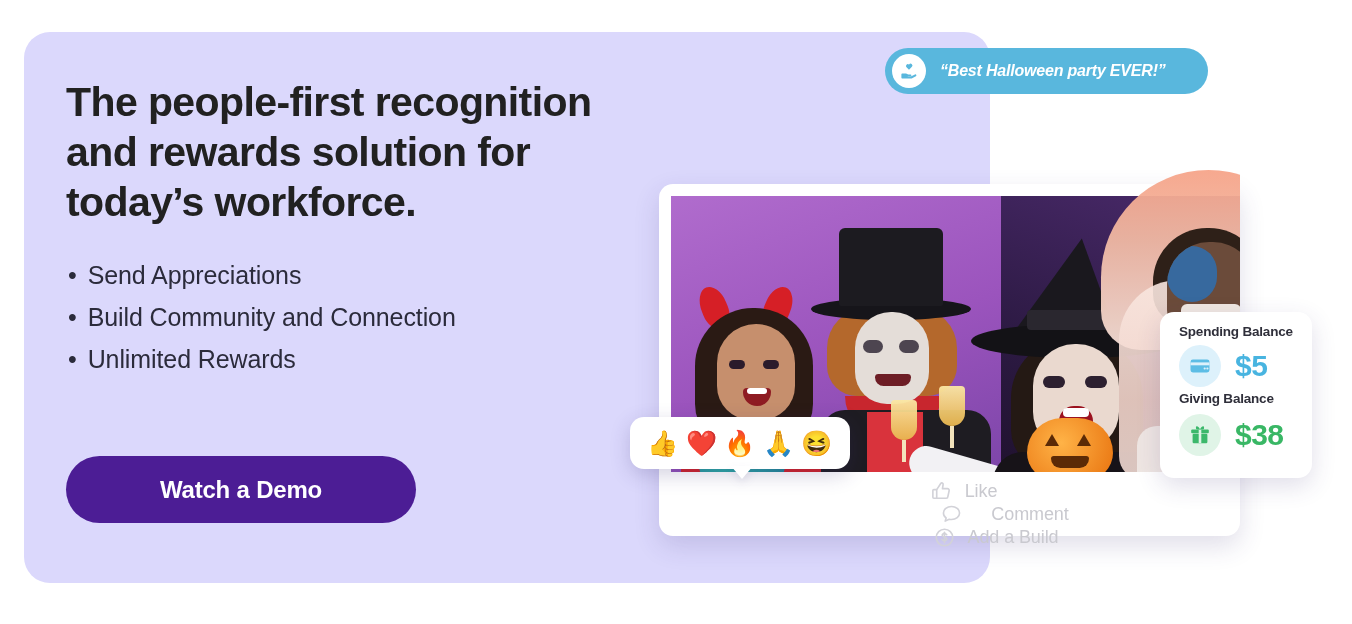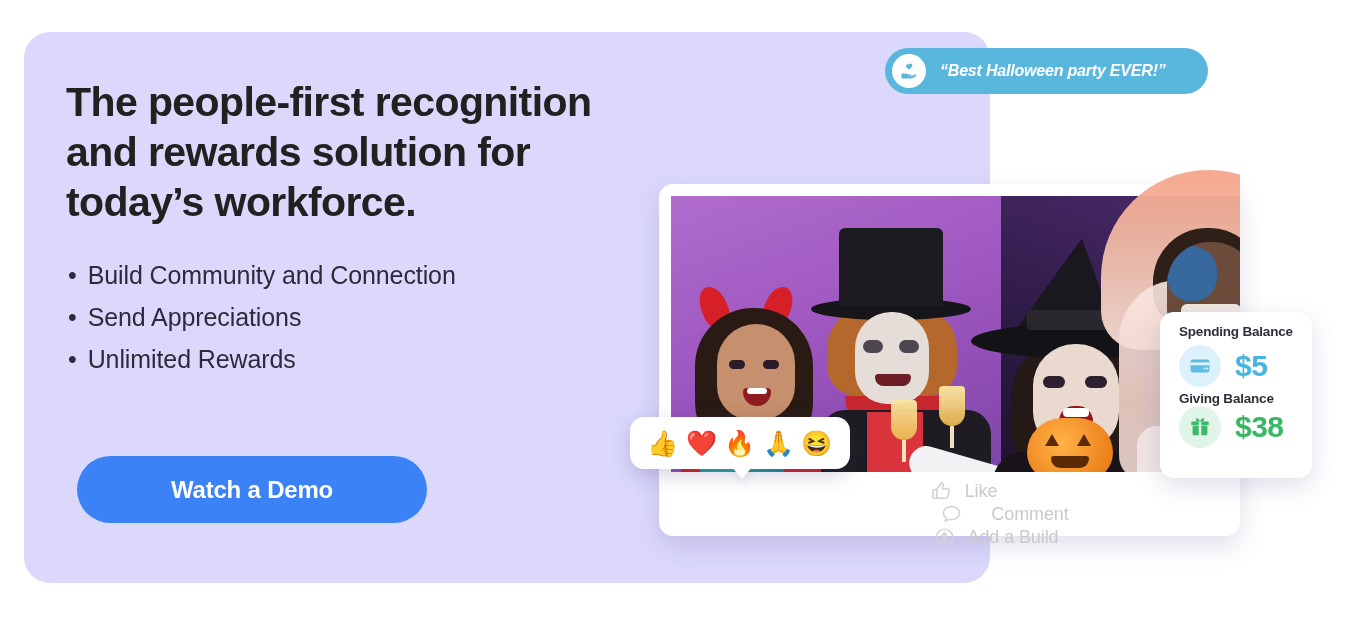--- a/index.html
+++ b/index.html
@@ -31,23 +31,23 @@
     list-style: none;
   }
   .bullets li {
     font-size: 25px; line-height: 42px;
     color: #2b2b3b; font-weight: 400;
     letter-spacing: -0.1px;
     white-space: nowrap;
   }
   .bullets li::before { content: "\2022"; margin-right: 11px; }
   .cta {
-    position: absolute; left: 53px; top: 424px;
+    position: absolute; left: 42px; top: 424px;
     width: 350px; height: 67px;
-    background: #3b82f6;
+    background: #4c1d95;
     border: none; border-radius: 34px;
     color: #ffffff; font-size: 24px; font-weight: 700;
     font-family: "Liberation Sans", sans-serif;
     letter-spacing: -0.2px; cursor: pointer;
   }
 
   
   .white-backdrop {
     position: absolute; left: 900px; top: 100px;
     width: 340px; height: 436px;
@@ -215,36 +215,36 @@
     padding: 12px 16px 0 19px;
   }
   .bal-label { font-size: 13.5px; font-weight: 700; color: #2f2f3a; letter-spacing:-0.2px; }
   .bal-row { display:flex; align-items:center; margin-top: 6px; }
   .bal-icon { width: 42px; height: 42px; border-radius: 50%; display:flex; align-items:center; justify-content:center; flex:0 0 auto;}
   .bal-icon.blue { background: #ddf1fb; }
   .bal-icon.green{ background: #e0f4e7; }
   .bal-amt { margin-left: 14px; font-size: 30px; font-weight: 700; letter-spacing:-0.5px; }
   .bal-amt.blue { color: #48b4e0; }
   .bal-amt.green{ color: #39b765; }
-  .bal-row.second { margin-top: 0; }
+  .bal-row.second { margin-top: 8px; }
   .bal-label.second { margin-top: 4px; }
 </style>
 </head>
 <body>
 
 <div id="stage">
 
   <div class="white-backdrop"></div>
 
   <div class="hero-panel">
     <h1 class="headline">The people-first recognition and rewards solution for today’s workforce.</h1>
 
     <ul class="bullets">
+      <li>Send Appreciations</li>
       <li>Build Community and Connection</li>
-      <li>Send Appreciations</li>
       <li>Unlimited Rewards</li>
     </ul>
 
     <button class="cta">Watch a Demo</button>
   </div>
 
   <div class="post-card"></div>
 
   <div class="photo-overflow">
     <div class="ph-bg"></div>

